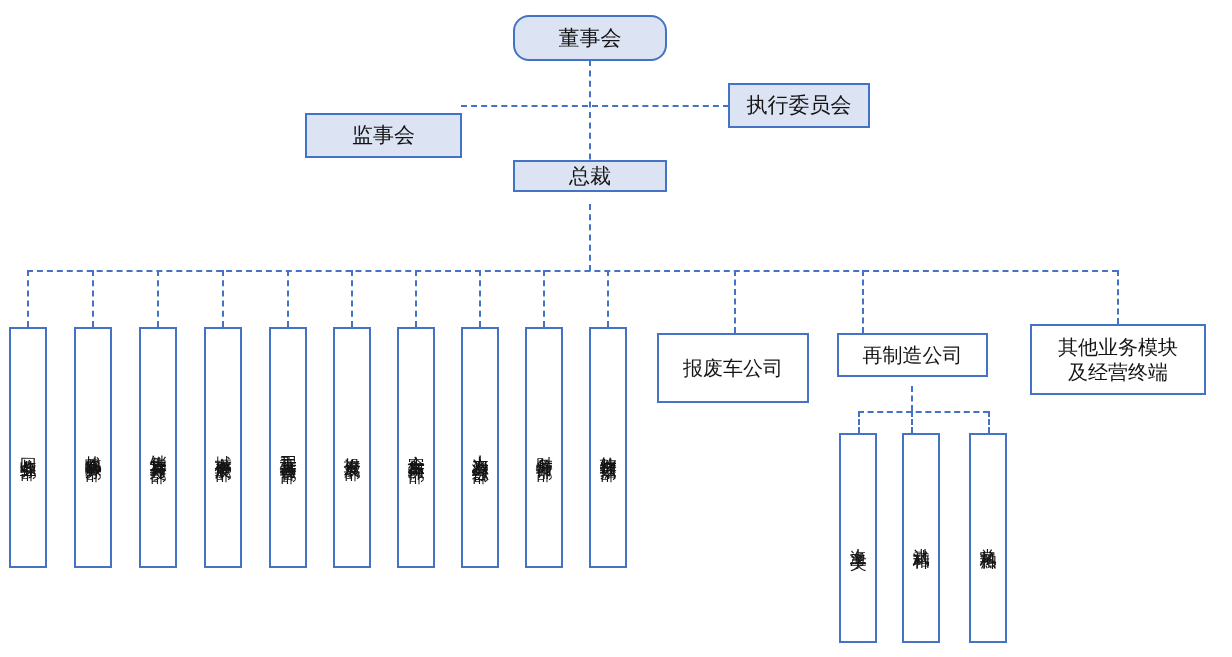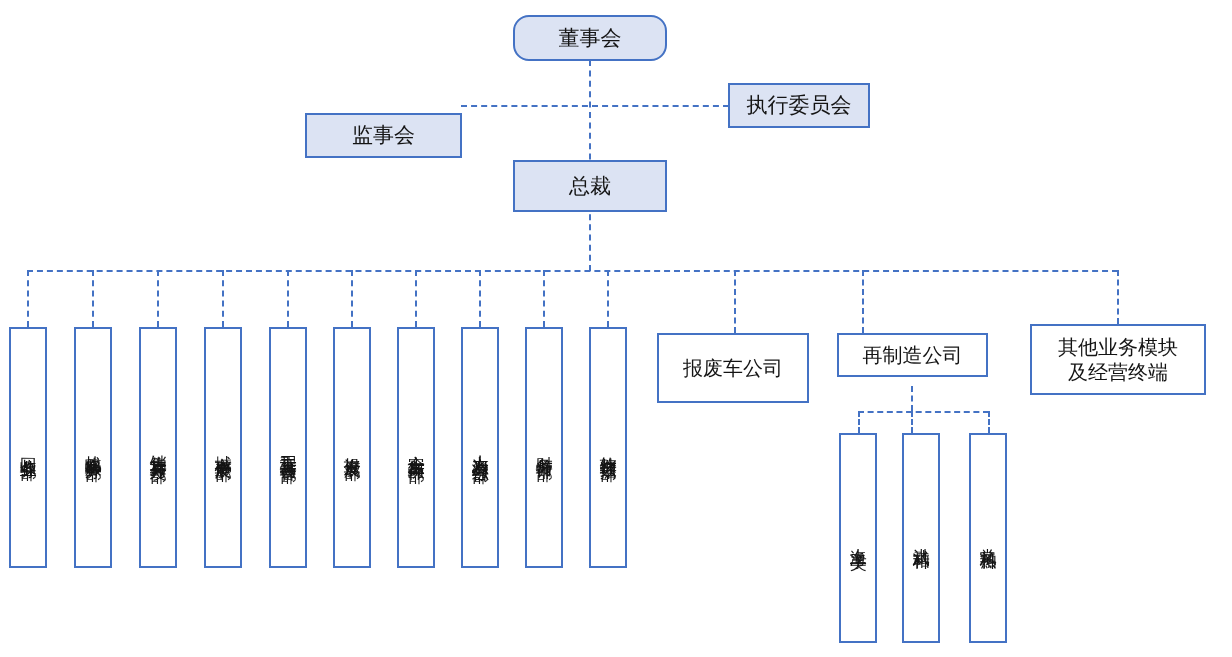--- a/index.html
+++ b/index.html
@@ -108,21 +108,21 @@
     <span class="label">董事会</span>
   </div>
 
   <div class="node filled h" style="left:305px; top:83px; width:157px; height:45px;margin-top:30px;">
     <span class="label">监事会</span>
   </div>
   <div class="node filled h" style="left:728px; top:83px; width:142px; height:45px;">
     <span class="label">执行委员会</span>
   </div>
 
-  <div class="node filled h" style="left:513px; top:160px; width:154px; height:52px;">
+  <div class="node filled h" style="left:513px; top:160px; width:154px; height:32px;">
     <span class="label">总裁</span>
   </div>
 
   <div class="node plain v" style="left:9px; top:327px; width:38px; height:241px;">
     <span class="label">回收业务部</span>
   </div>
   <div class="node plain v" style="left:74px; top:327px; width:38px; height:241px;">
     <span class="label">战略客户服务部</span>
   </div>
   <div class="node plain v" style="left:139px; top:327px; width:38px; height:241px;">

